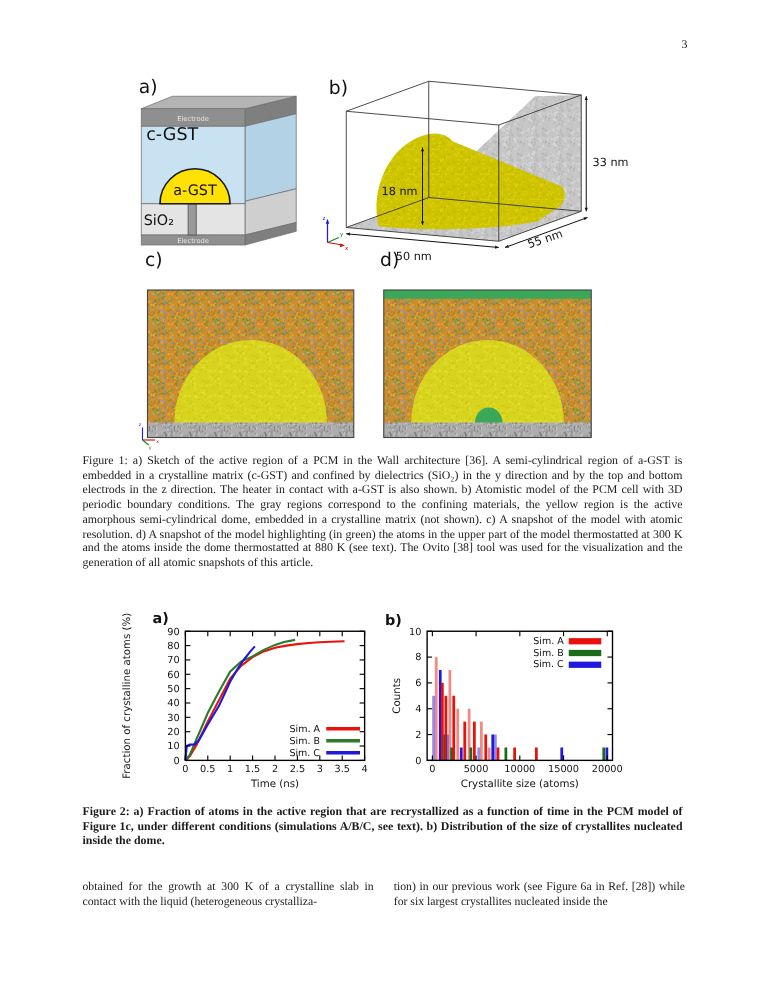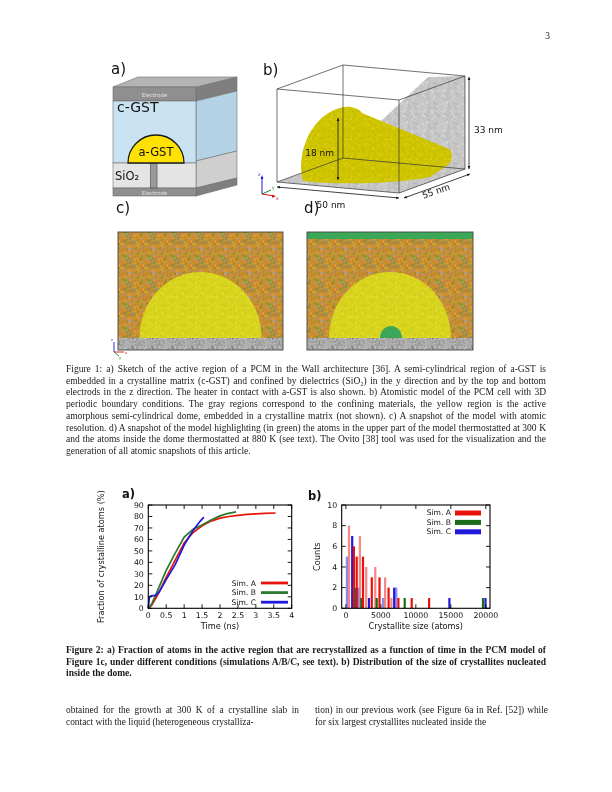--- a/index.html
+++ b/index.html
@@ -729,14 +729,14 @@
   <div id="fig1-label-d" class="abs panel-letter">d)</div>
 
   <div id="fig1-caption" class="abs caption">Figure 1: a) Sketch of the active region of a PCM in the Wall architecture [36]. A semi-cylindrical region of a-GST is embedded in a crystalline matrix (c-GST) and confined by dielectrics (SiO₂) in the y direction and by the top and bottom electrods in the z direction. The heater in contact with a-GST is also shown. b) Atomistic model of the PCM cell with 3D periodic boundary conditions. The gray regions correspond to the confining materials, the yellow region is the active amorphous semi-cylindrical dome, embedded in a crystalline matrix (not shown). c) A snapshot of the model with atomic resolution. d) A snapshot of the model highlighting (in green) the atoms in the upper part of the model thermostatted at 300 K and the atoms inside the dome thermostatted at 880 K (see text). The Ovito [38] tool was used for the visualization and the generation of all atomic snapshots of this article.</div>
 
   <div id="fig2-label-a" class="abs panel-letter">a)</div>
   <div id="fig2-label-b" class="abs panel-letter">b)</div>
 
   <div id="fig2-caption" class="abs caption">Figure 2: a) Fraction of atoms in the active region that are recrystallized as a function of time in the PCM model of Figure 1c, under different conditions (simulations A/B/C, see text). b) Distribution of the size of crystallites nucleated inside the dome.</div>
 
   <div id="body-left" class="abs bodycol">obtained for the growth at 300 K of a crystalline slab in contact with the liquid (heterogeneous crystalliza-</div>
-  <div id="body-right" class="abs bodycol">tion) in our previous work (see Figure 6a in Ref. [52]) while for six largest crystallites nucleated inside the</div>
+  <div id="body-right" class="abs bodycol">tion) in our previous work (see Figure 6a in Ref. [28]) while for six largest crystallites nucleated inside the</div>
 </div>
 
 </body></html>

